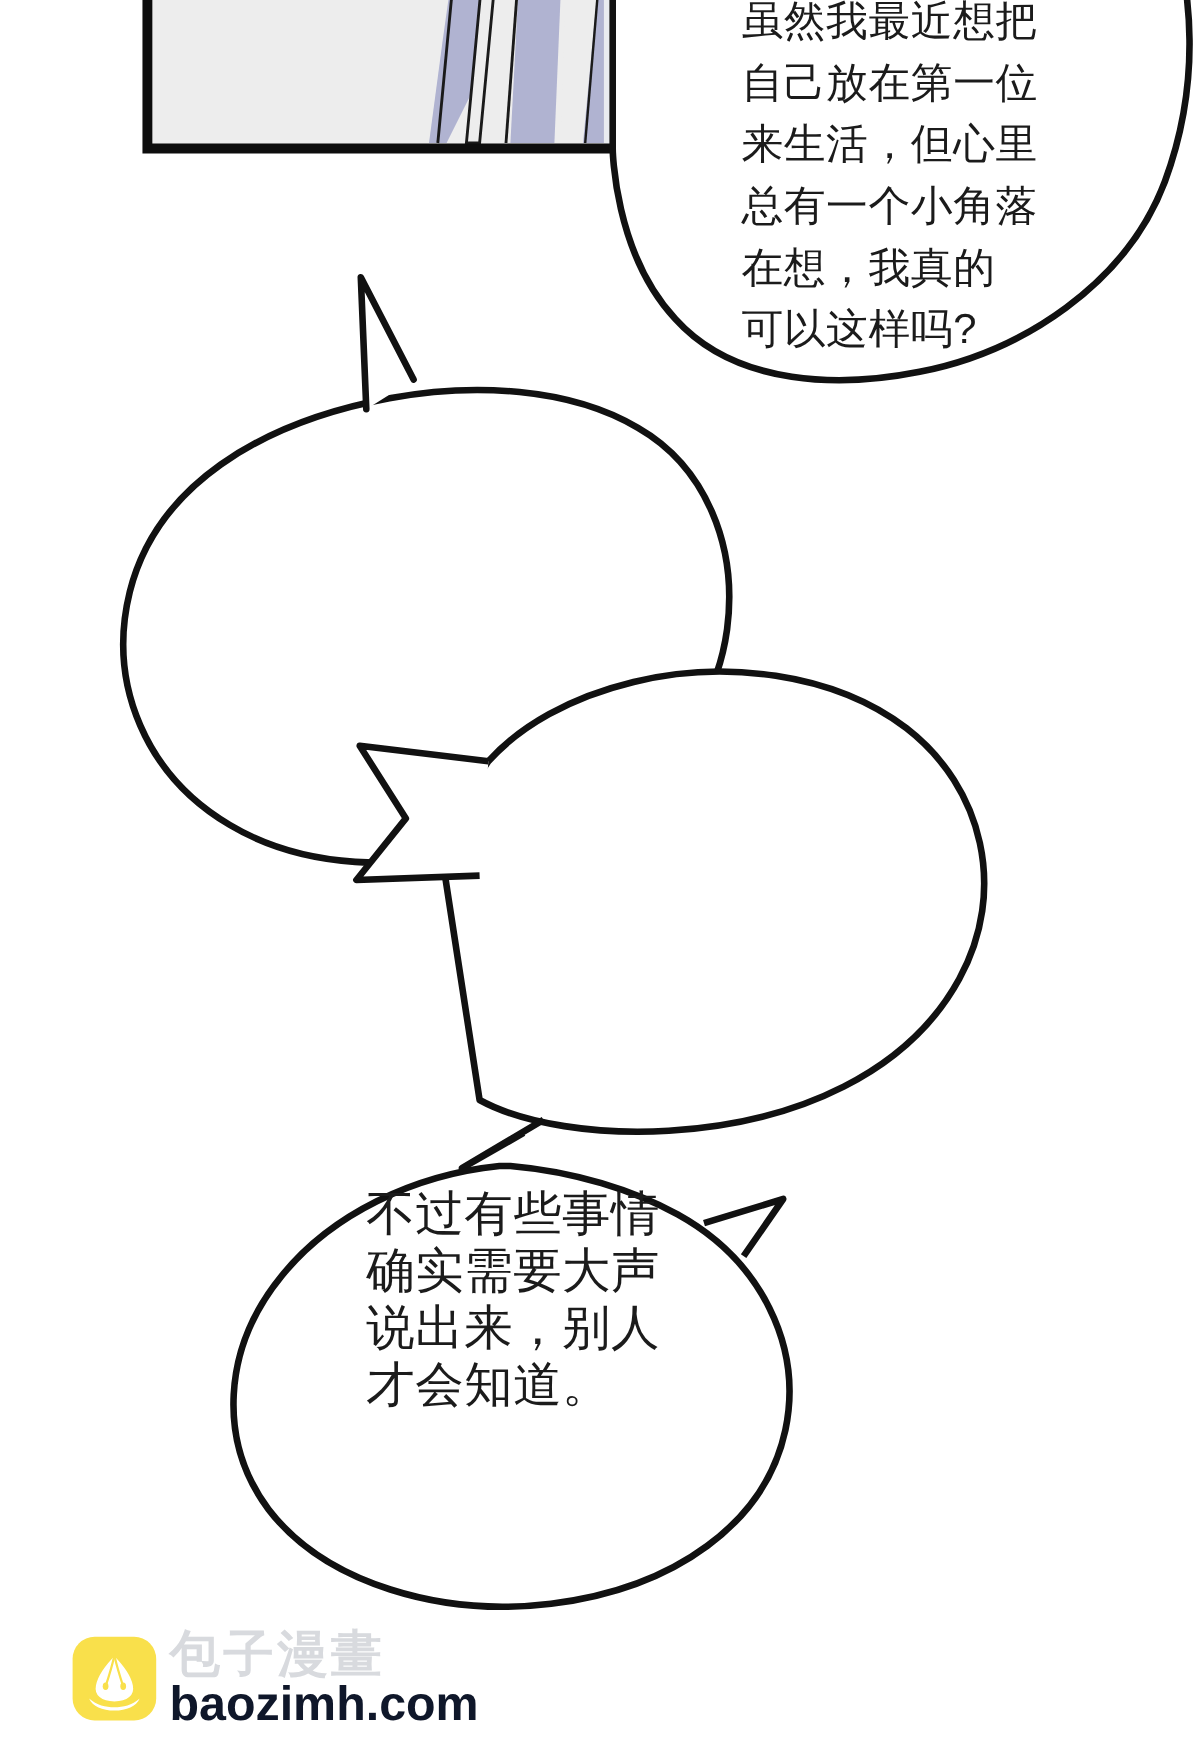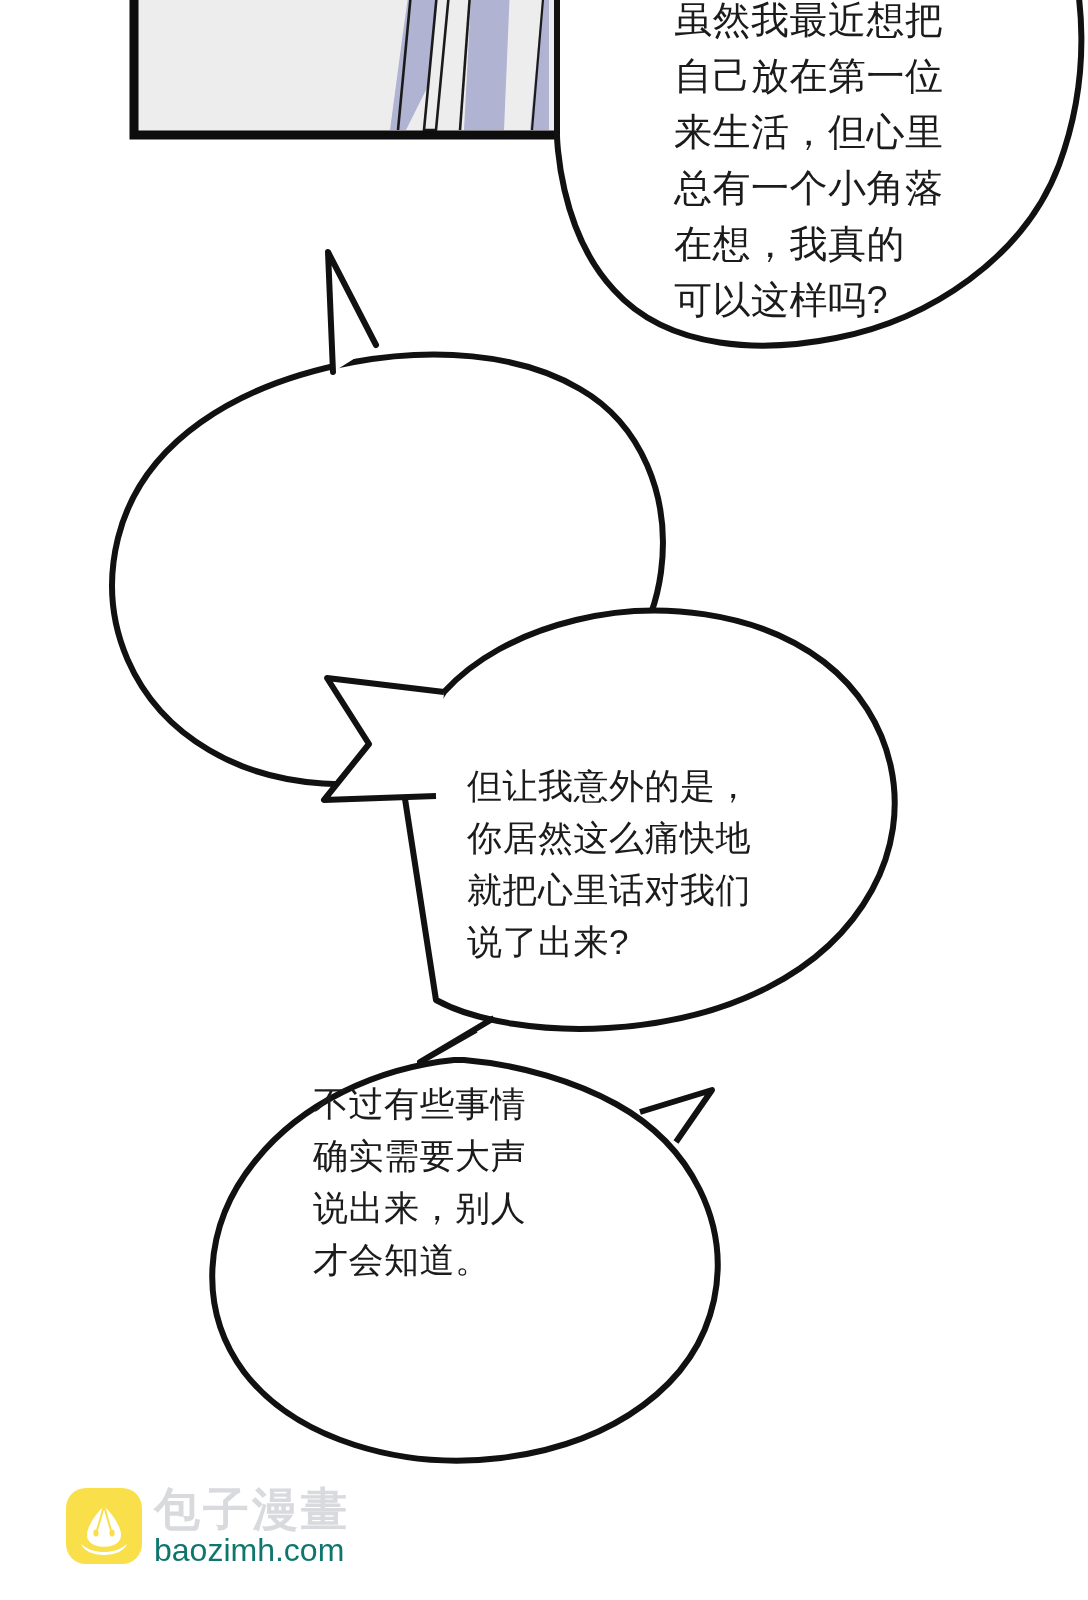--- a/index.html
+++ b/index.html
@@ -68,24 +68,24 @@
     line-height: 52px;
   }
   .btext.b3 {
     left: 443px;
     top: 760px;
     width: 380px;
     font-size: 35px;
     line-height: 52px;
   }
   .btext.b4 {
-    left: 289px;
+    left: 309px;
     top: 1078px;
     width: 300px;
-    font-size: 35px;
+    font-size: 44px;
     line-height: 52px;
   }
 
   
   .watermark {
     position: absolute;
     left: 42px;
     top: 1466px;
     width: 330px;
     height: 120px;
@@ -110,23 +110,23 @@
   }
   .wm-cn {
     font-size: 46px;
     color: #d8dade;
     font-weight: 700;
     letter-spacing: 3px;
     font-family: "Liberation Sans", "DejaVu Sans", sans-serif;
     margin-bottom: 2px;
   }
   .wm-url {
-    font-size: 32px;
-    color: #0f766e;
-    font-weight: 400;
+    font-size: 44px;
+    color: #0f172a;
+    font-weight: 700;
     letter-spacing: 0px;
     font-family: "Liberation Sans", "DejaVu Sans", sans-serif;
   }
 </style>
 </head>
 <body>
 
 <div id="page">
 
   <div class="panel-layer">
@@ -226,24 +226,20 @@
   </div>
 
   <div class="btext b1">虽然我最近想把
 自己放在第一位
 来生活，但心里
 总有一个小角落
 在想，我真的
 可以这样吗?</div>
 
 
-  <div class="btext b3">但让我意外的是，
-你居然这么痛快地
-就把心里话对我们
-说了出来?</div>
 
   <div class="btext b4">不过有些事情
 确实需要大声
 说出来，别人
 才会知道。</div>
 
   <div class="watermark">
     <div class="wm-badge">
       <svg class="wm-bun" width="76" height="76" viewBox="0 0 76 76" xmlns="http://www.w3.org/2000/svg">
         <path d="M38 16 C30 24 22 34 20 44 C18 54 26 60 38 60 C50 60 58 54 56 44 C54 34 46 24 38 16 Z" fill="#ffffff"></path>

